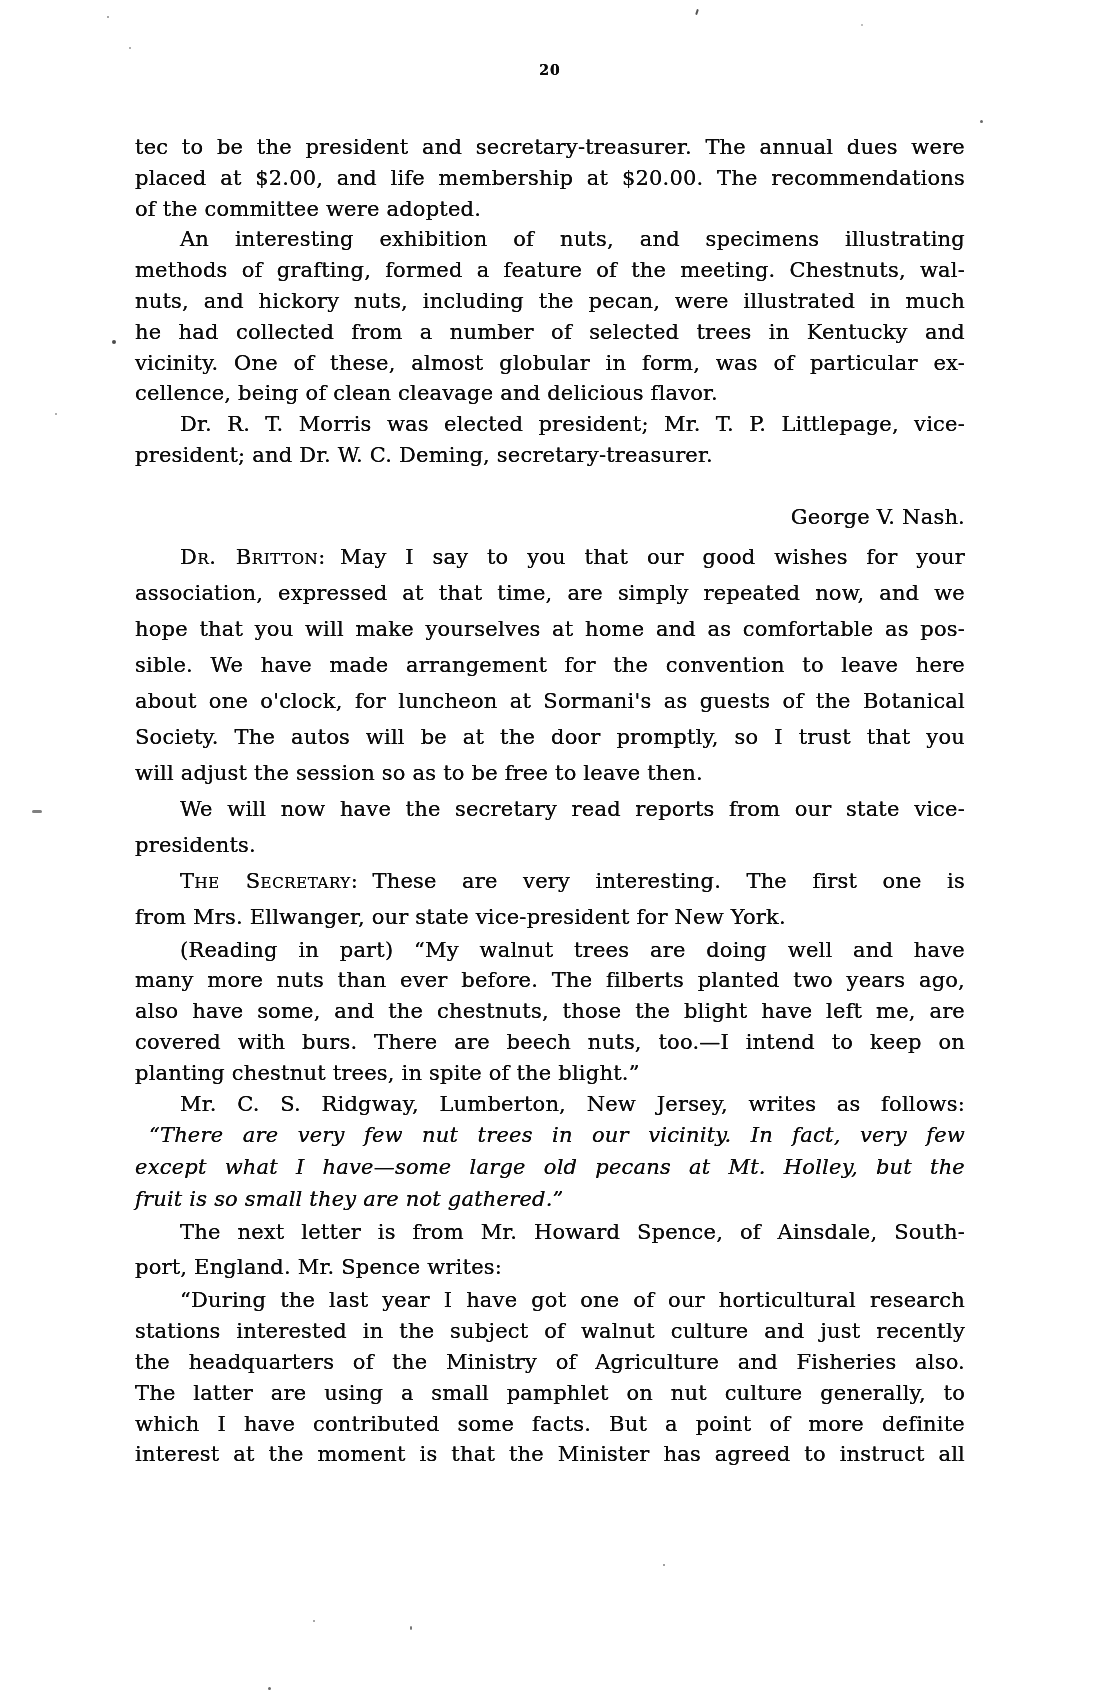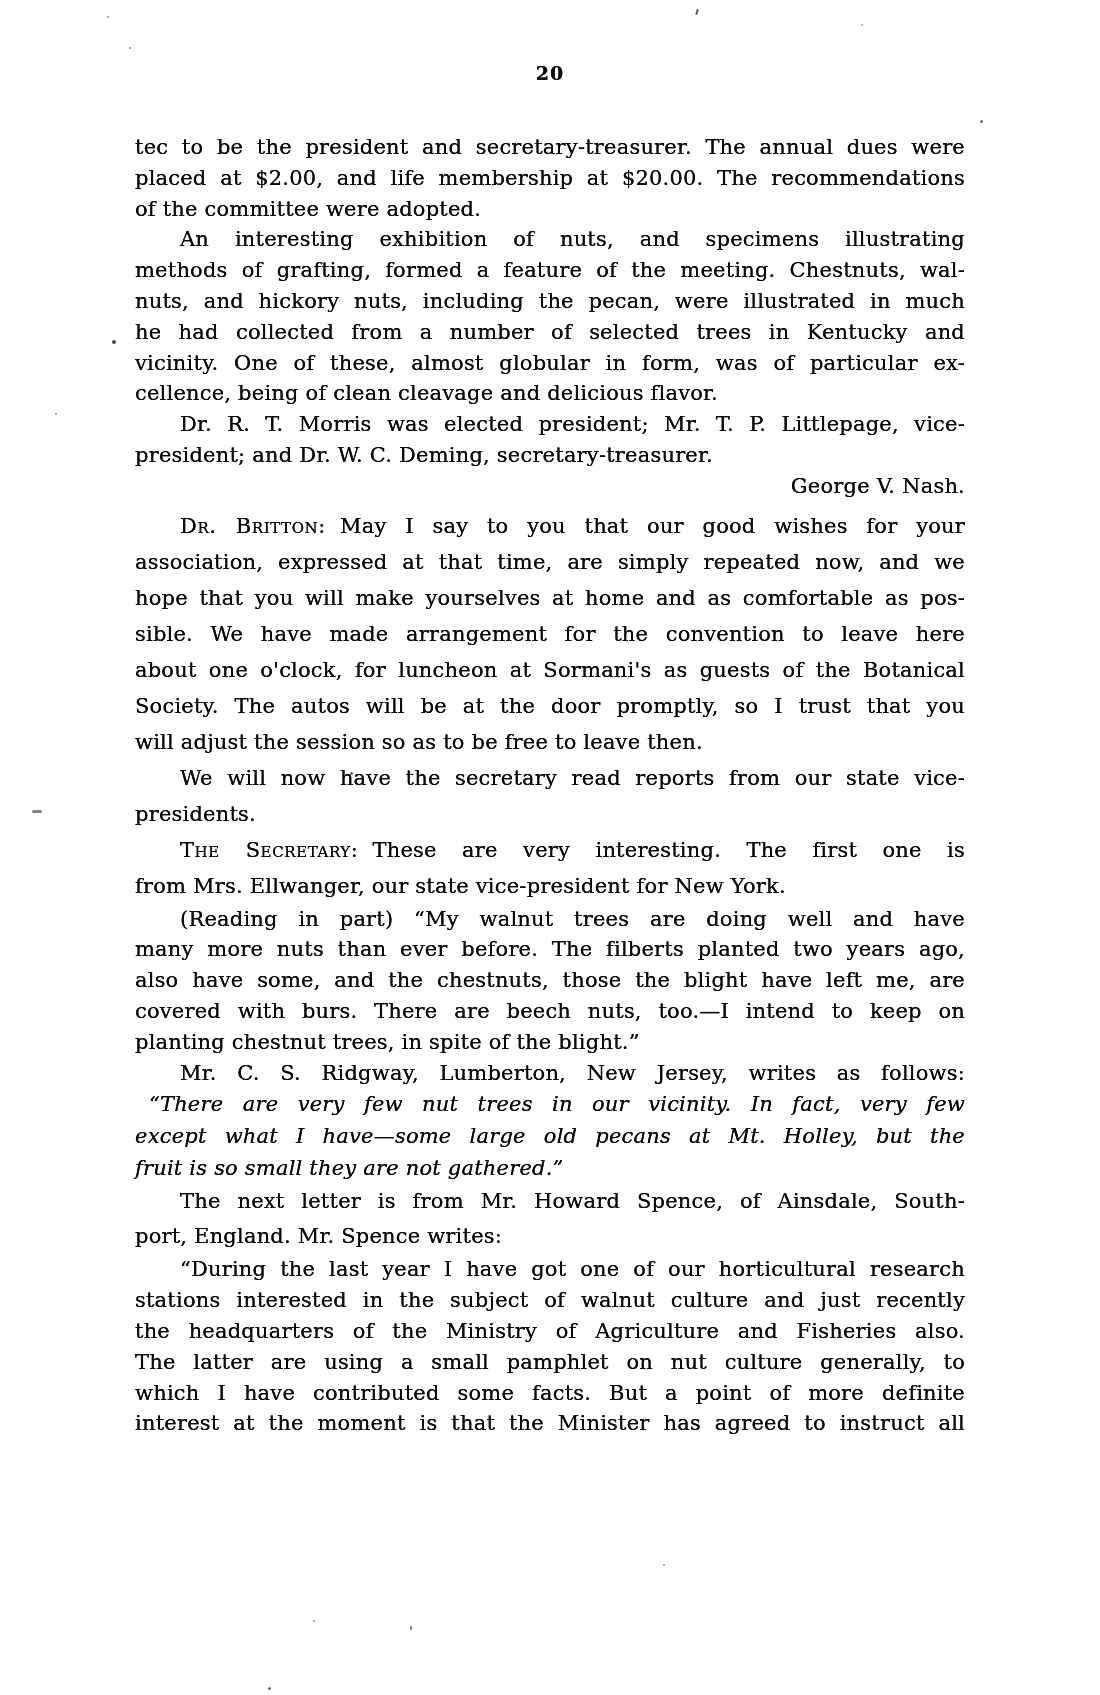--- a/index.html
+++ b/index.html
@@ -7,41 +7,41 @@
     width:1100px;height:1695px;
     background:#ffffff;
     position:relative;
     overflow:hidden;
     font-family:"DejaVu Serif","Liberation Serif",serif;
     color:#0b0b0b;
   }
   .page{position:absolute;inset:0;}
   .page-number{
     position:absolute;top:62px;left:135px;width:830px;
-    text-align:center;font-size:19px;font-weight:700;
+    text-align:center;font-size:14px;font-weight:700;
     letter-spacing:1px;
     text-shadow:0 0 .4px #000;
   }
   .text-block{
     position:absolute;left:135px;top:132px;width:830px;
     font-size:21px;
     letter-spacing:.2px;
     text-shadow:0 0 .45px #000;
   }
   .para{margin:0;}
   .para:nth-child(4){margin-top:6px;}
   .para:nth-child(12){margin-top:4px;}
   .sp-normal .line{line-height:30.8px;}
   .sp-wide   .line{line-height:36px;}
   .sp-mid    .line{line-height:32px;font-style:italic;}
   .sp-loose  .line{line-height:35px;}
   .line{text-align:justify;}
   .al-justify{text-align-last:justify;}
   .al-left{text-align-last:left;}
-  .al-right{text-align-last:right;}
+  .al-right{text-align-last:right;margin-top:31px;}
   .ind-full{text-indent:45px;}
   .ind-small{text-indent:14px;}
   .sc{font-variant:small-caps;letter-spacing:.6px;margin-right:14px;}
   .speck{position:absolute;background:#2b2b2b;border-radius:50%;}
 </style>
 </head>
 <body>
 
 <div class="page">
   <div class="page-number">20</div>

